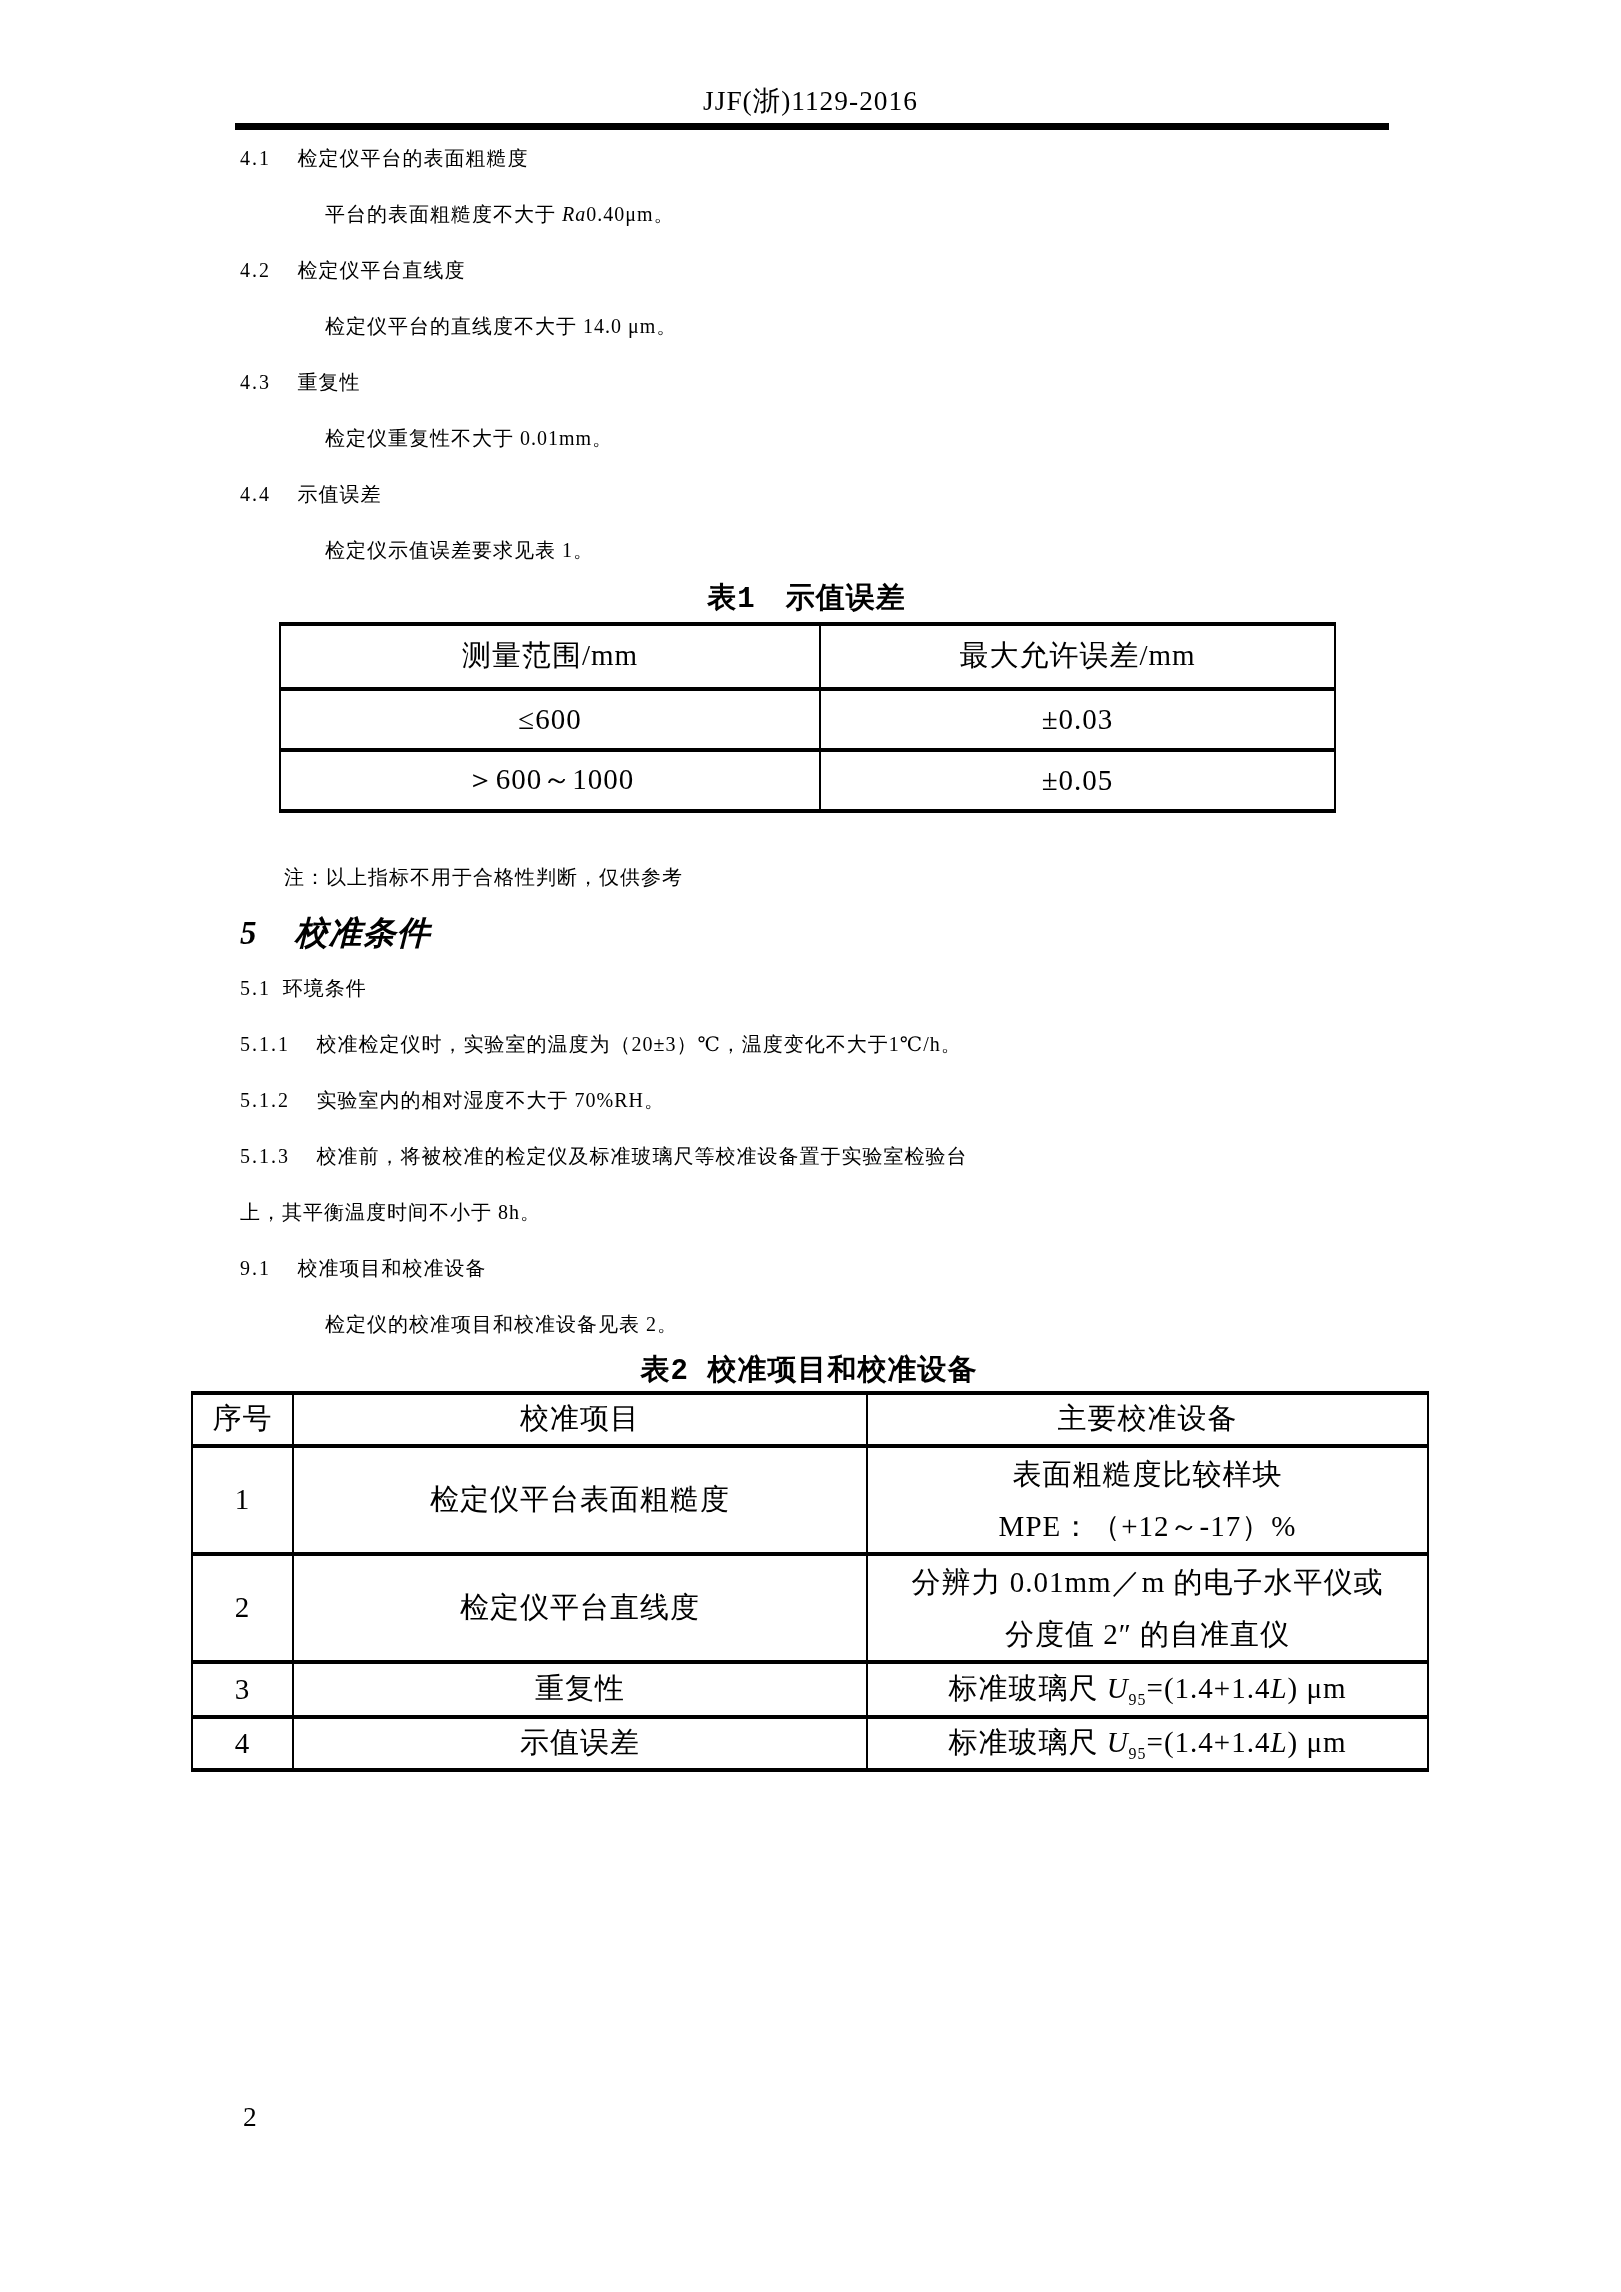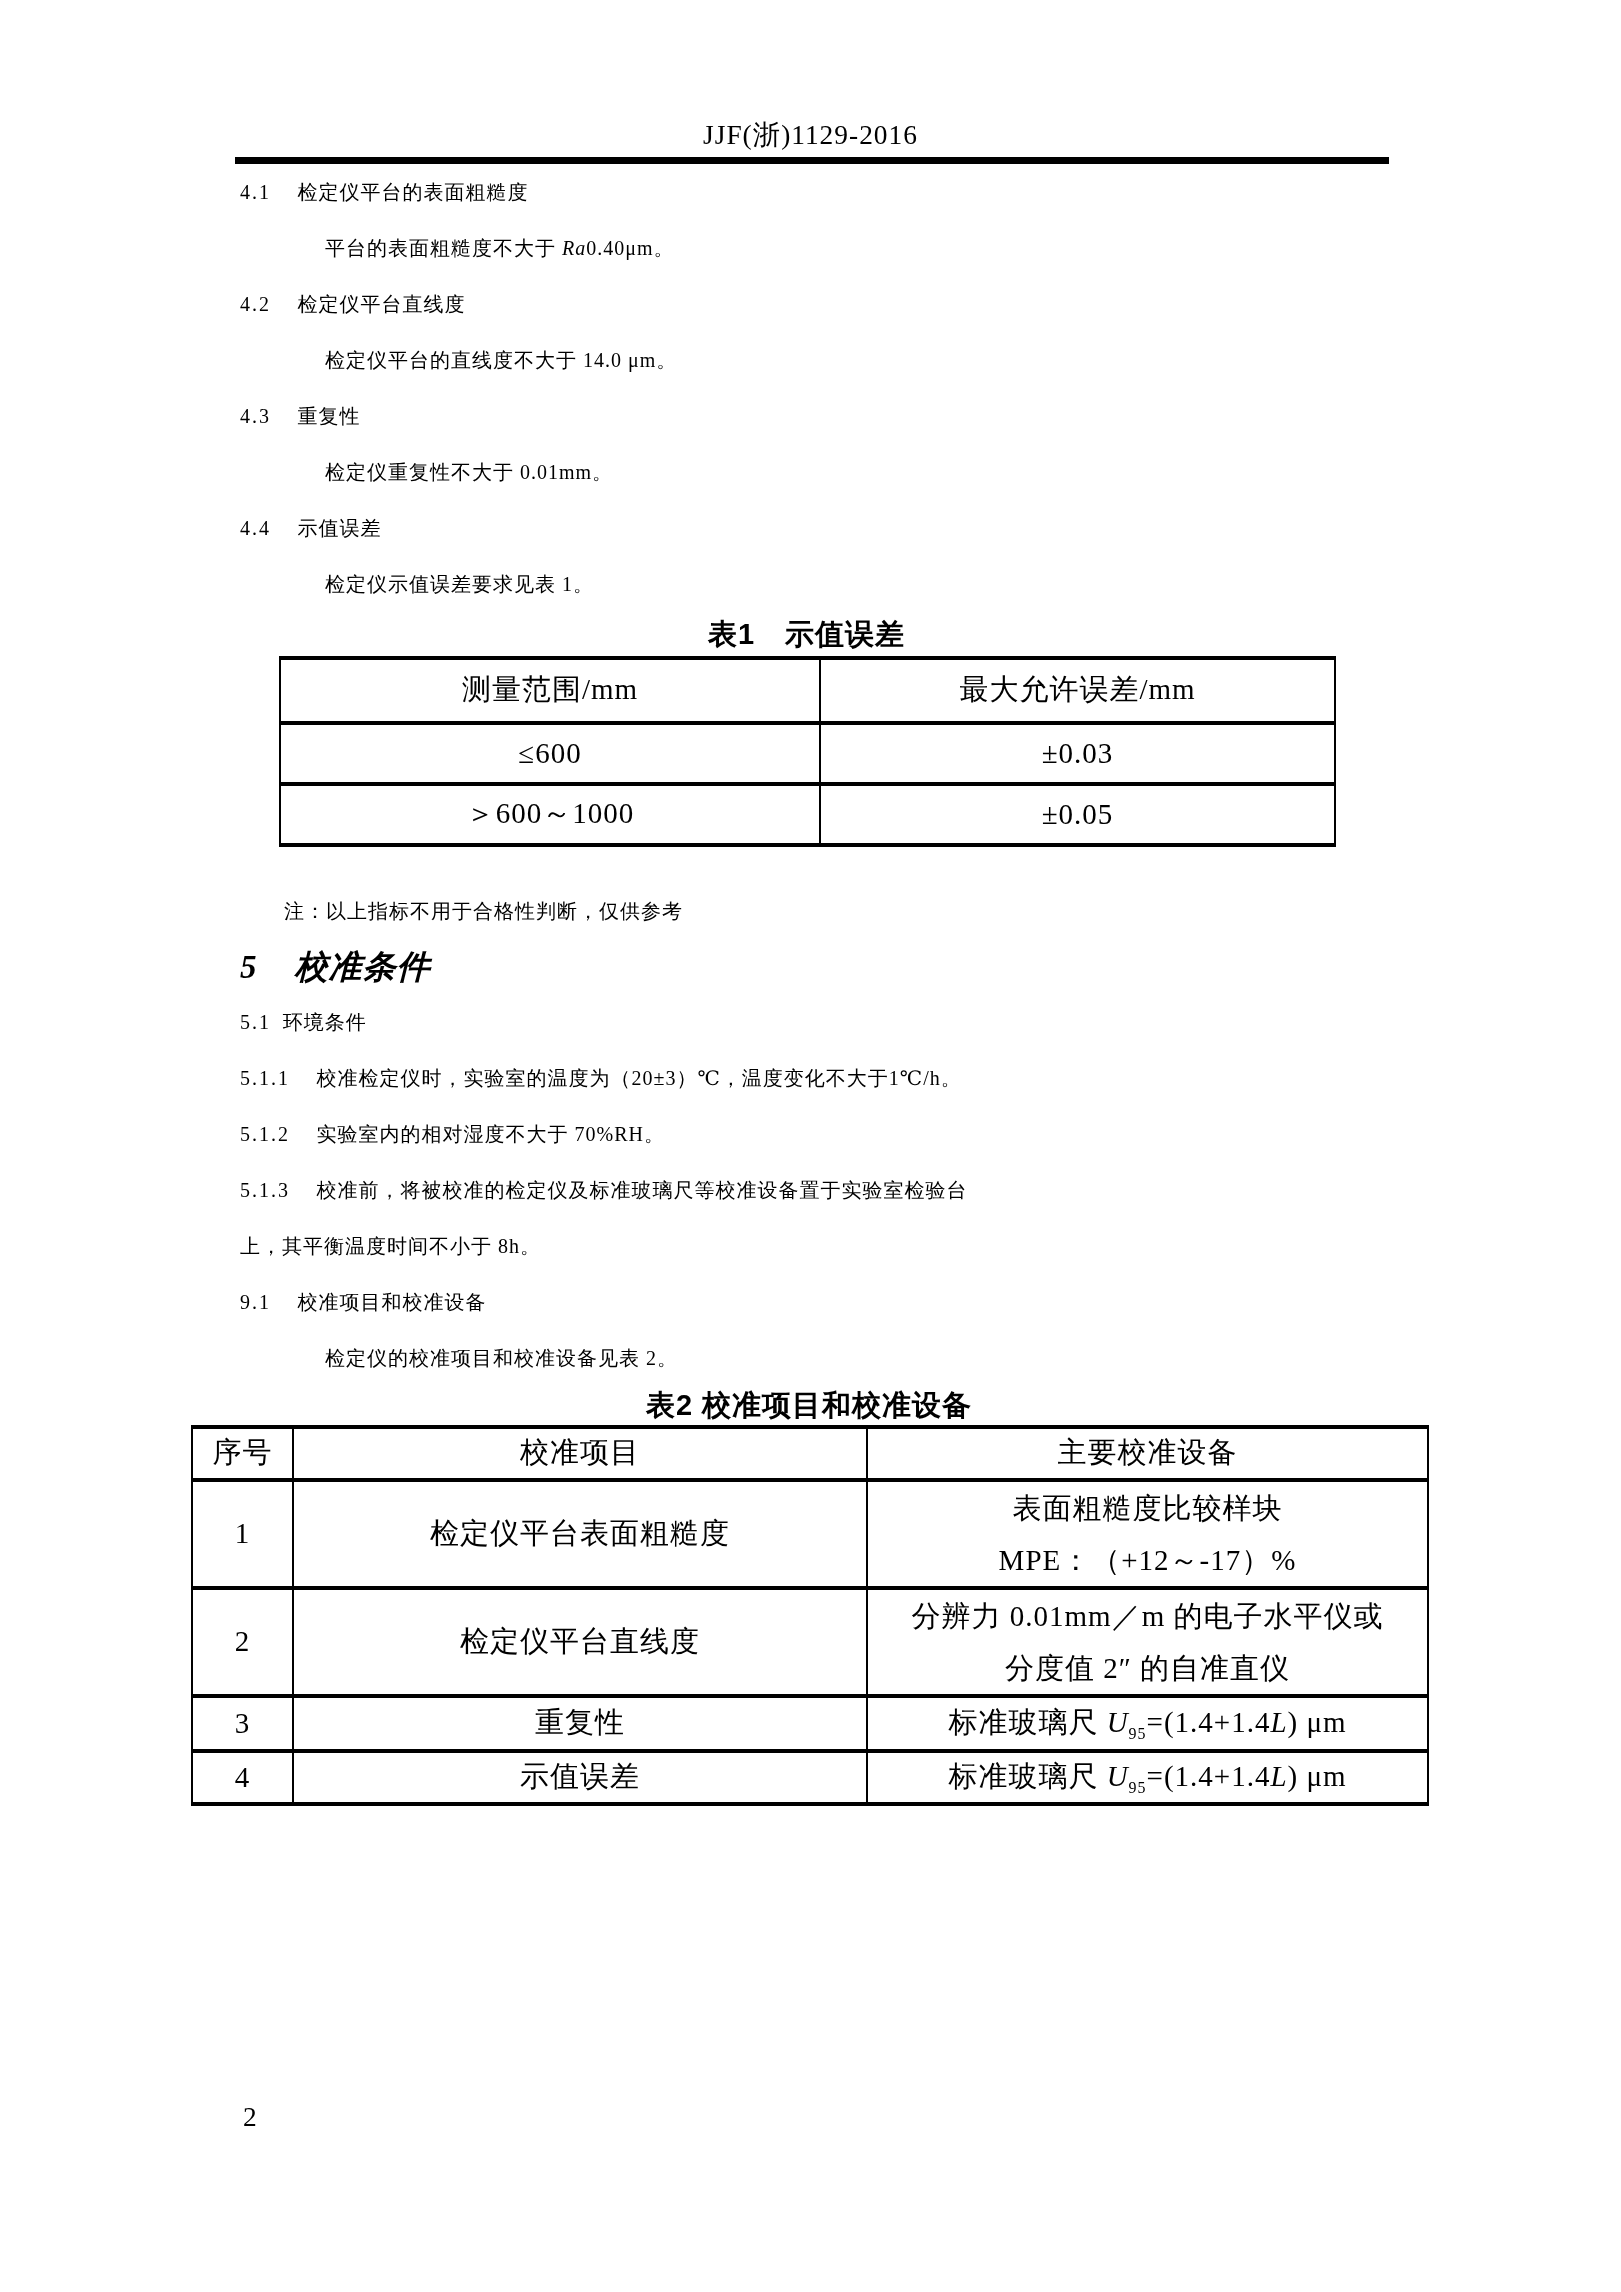--- a/index.html
+++ b/index.html
@@ -7,21 +7,21 @@
     position:relative;
     width:1621px;height:2293px;
     margin:0 auto;
     background:#ffffff;
     color:#000;
     font-family:"Liberation Serif","DejaVu Serif",serif;
     overflow:hidden;
   }
   
   .doc-header{
-    padding-top:114px;
+    padding-top:80px;
     text-align:center;
     font-size:27.4px;
     line-height:43px;
     letter-spacing:1px;
   }
   .rule{
     margin:0 0 0 235px;
     width:1154px;height:6.9px;
     background:#000;
   }
@@ -43,21 +43,21 @@
     white-space:nowrap;
   }
   .line .num{margin-right:26.5px;letter-spacing:2px;}
   .line .num.tight{margin-right:11.8px;}
   .line.indent{margin-left:325px;}
   .line.note-line{margin-left:284px;margin-top:36px;}
   i.sym{font-style:italic;font-family:"Liberation Serif","DejaVu Serif",serif;}
   
   .caption{
     text-align:center;
-    font-family:Liberation Sans, sans-serif;
+    font-family:Liberation Mono, monospace;
     font-weight:bold;
     font-size:29px;
     letter-spacing:1px;
   }
   .caption.t1{margin-left:279px;width:1055px;height:44px;line-height:44px;}
   .caption.t2{margin-left:191px;width:1236px;height:39px;line-height:39px;}
   
   table{border-collapse:collapse;table-layout:fixed;font-size:29px;letter-spacing:1px;}
   td{
     border:2px solid #000;

